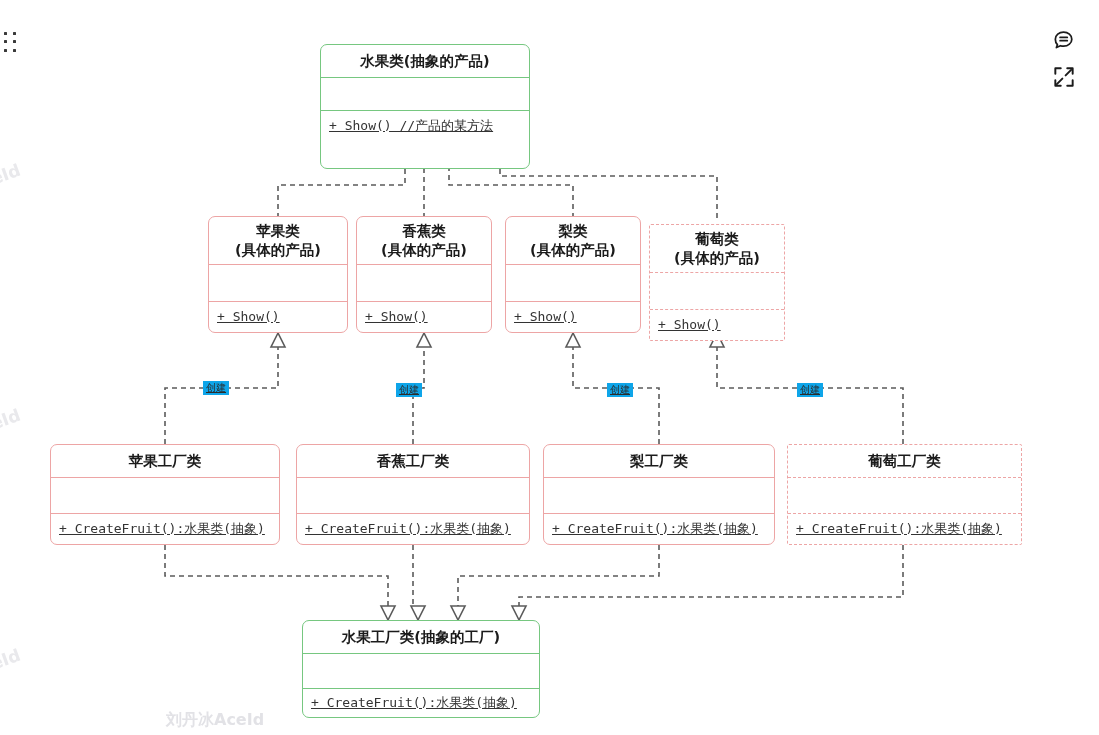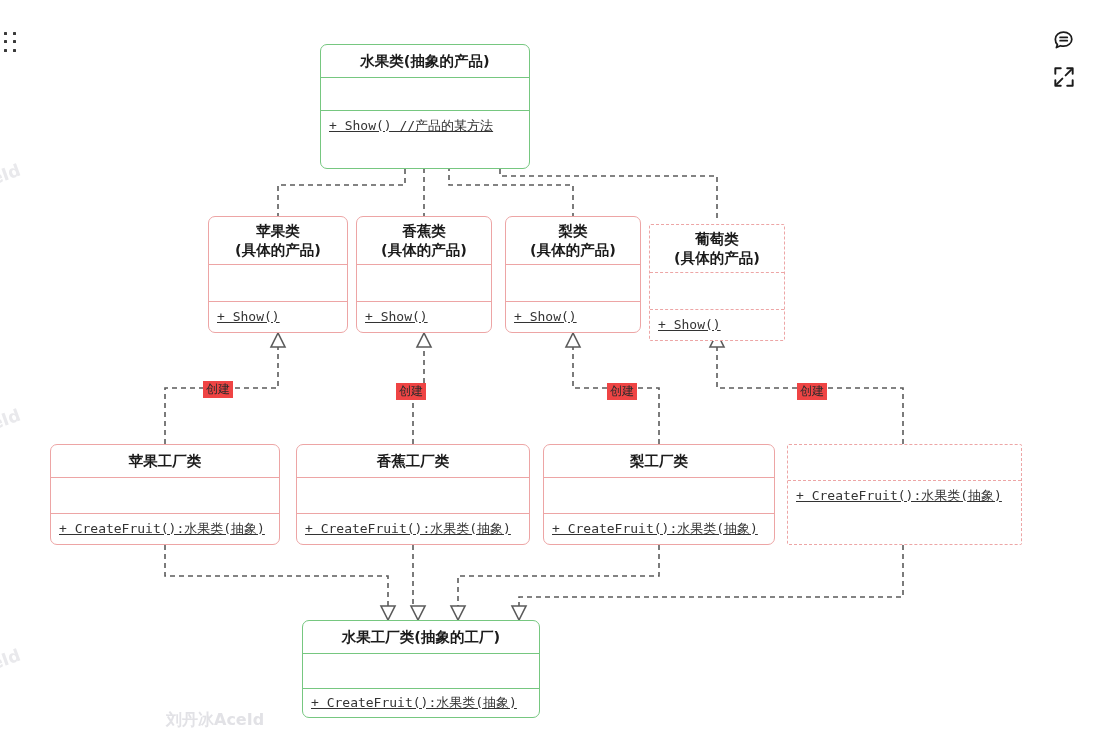--- a/index.html
+++ b/index.html
@@ -142,26 +142,27 @@
     stroke-width: 1.6;
     stroke-dasharray: 5 4;
   }
   #wires polygon.head {
     fill: #ffffff;
     stroke: #5b5b5b;
     stroke-width: 1.6;
   }
   .edge-label {
     position: absolute;
-    font-size: 12px;
+    font-size: 10px;
     color: #2b2b2b;
-    background: #ef4444;
+    background: #0ea5e9;
     padding: 0 3px;
     white-space: nowrap;
     user-select: none;
+    text-decoration: underline;
   }
 </style>
 </head>
 <body>
 
 <div id="canvas">
 
   <div class="drag-dots">
     <i></i>
     <i></i>
@@ -293,20 +294,21 @@
     <div class="sec ops" style="height:29px;">+ CreateFruit():水果类(抽象)</div>
   </div>
 
   <div class="uml-box pink" style="left:543px; top:444px; width:232px; height:101px;">
     <div class="sec title" style="height:33px;">梨工厂类</div>
     <div class="sec attrs" style="height:36px;"></div>
     <div class="sec ops" style="height:29px;">+ CreateFruit():水果类(抽象)</div>
   </div>
 
   <div class="uml-box pink-dashed" style="left:787px; top:444px; width:235px; height:101px;">
+    <div class="sec title" style="height:33px;">葡萄工厂类</div>
     <div class="sec attrs" style="height:36px;"></div>
     <div class="sec ops" style="height:29px;">+ CreateFruit():水果类(抽象)</div>
   </div>
 
   <div class="uml-box green" style="left:302px; top:620px; width:238px; height:98px;">
     <div class="sec title" style="height:33px;">水果工厂类(抽象的工厂)</div>
     <div class="sec attrs" style="height:35px;"></div>
     <div class="sec ops" style="height:27px;">+ CreateFruit():水果类(抽象)</div>
   </div>
 

